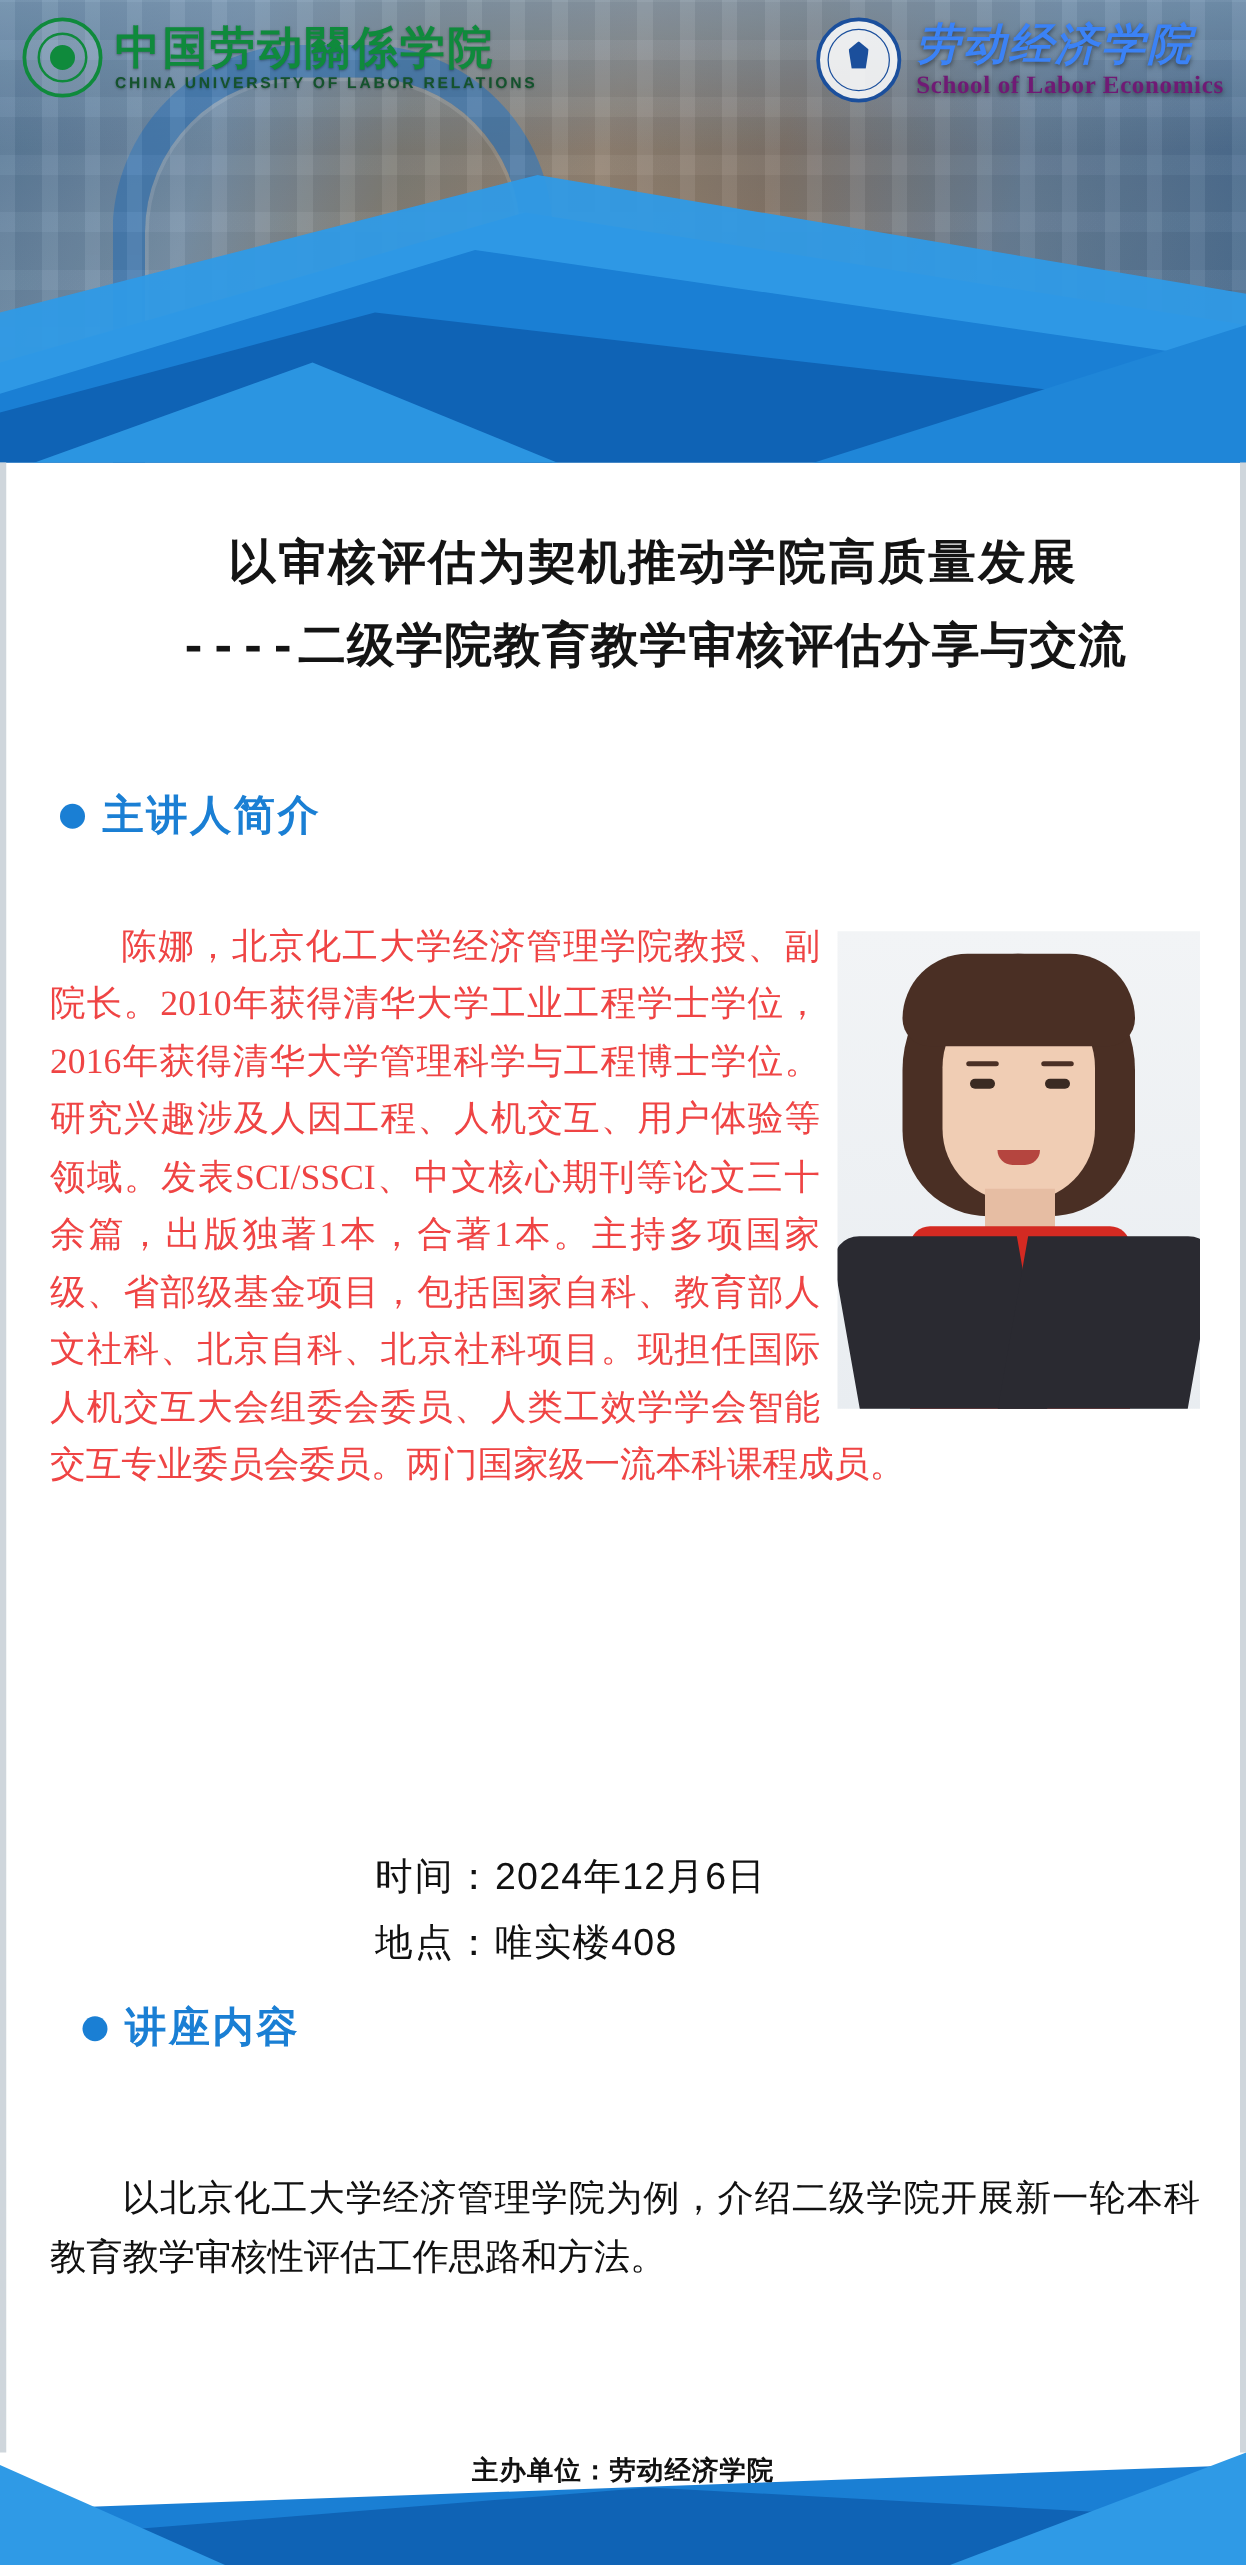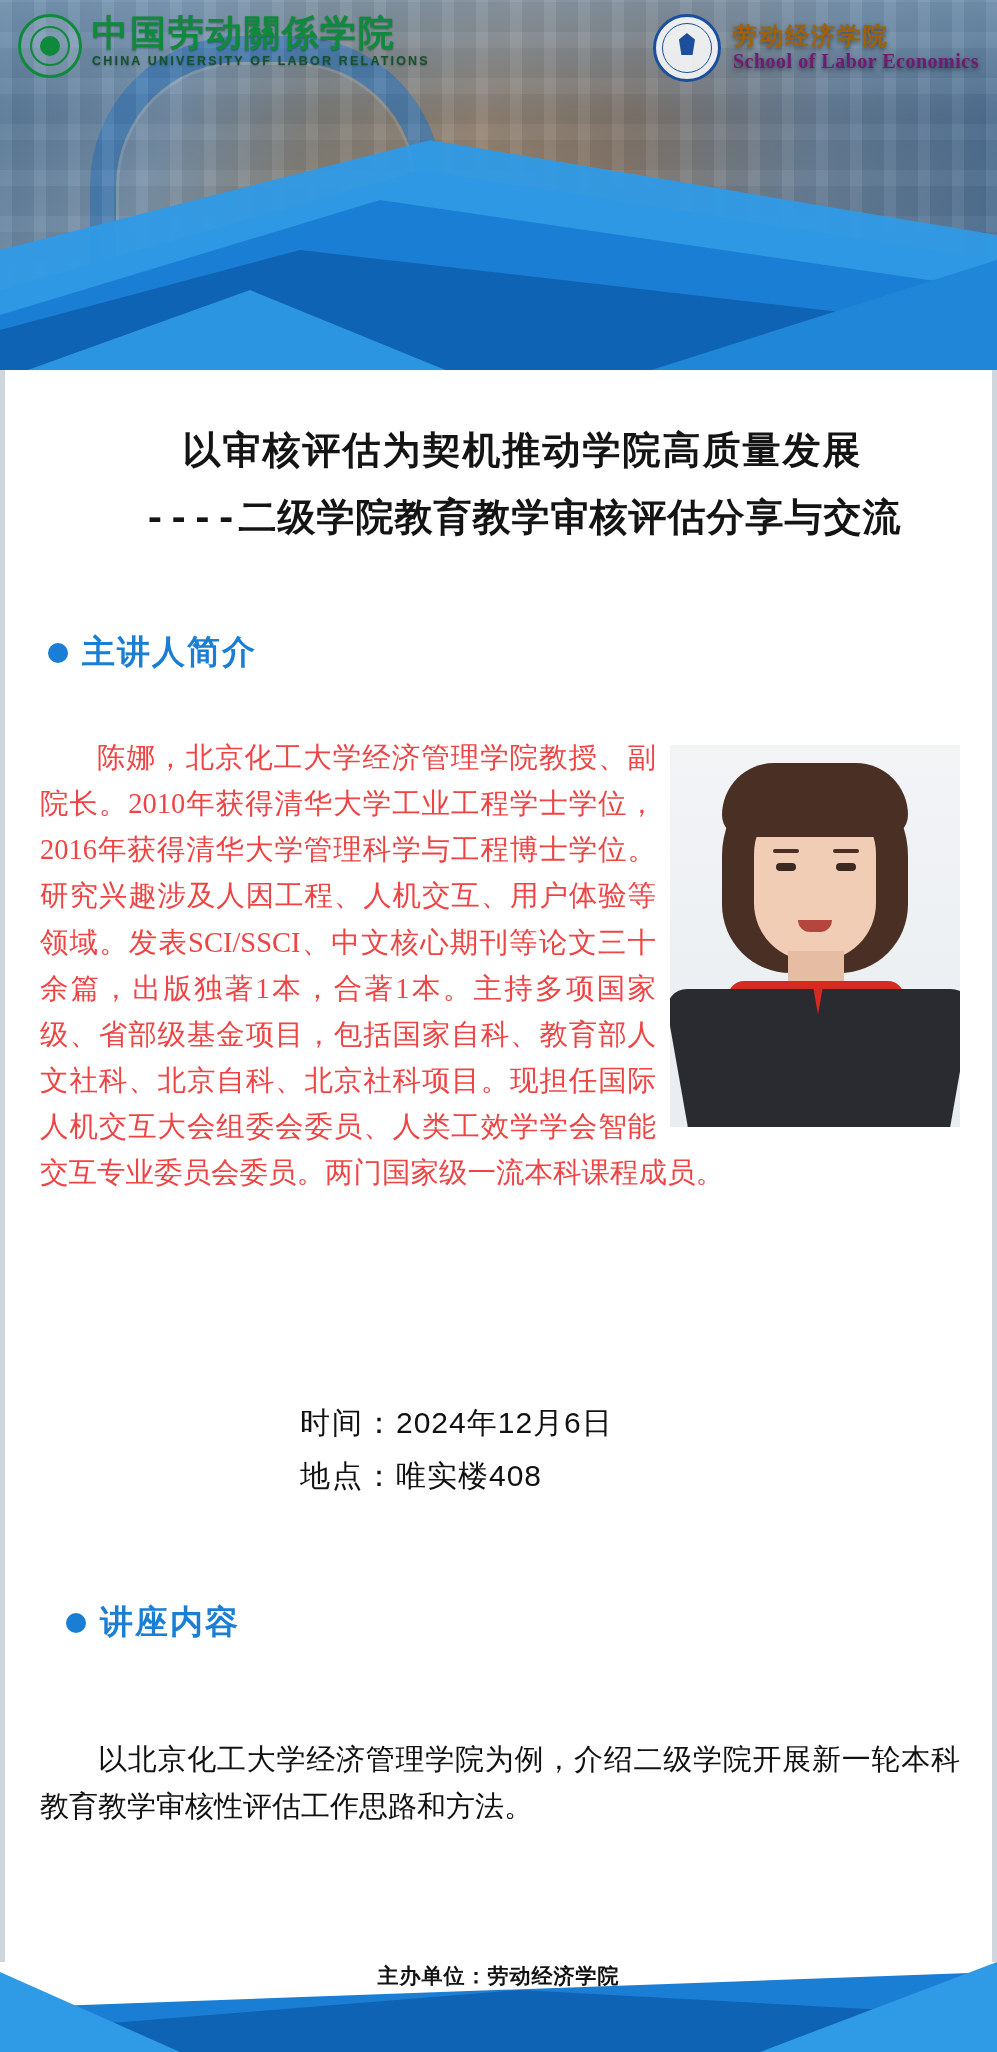--- a/index.html
+++ b/index.html
@@ -72,21 +72,21 @@
     height: 240px;
     bottom: -10px;
   }
   .ribbon svg { display:block; width:997px; height:240px; }
 
   .logo-left {
     position: absolute;
     left: 18px;
     top: 14px;
     display: flex;
-    align-items: flex-start;
+    align-items: center;
     gap: 10px;
   }
   .emblem {
     width: 58px; height: 58px;
     border-radius: 50%;
     border: 3px solid #0f8a3c;
     position: relative;
     background: rgba(255,255,255,0.12);
     flex: none;
   }
@@ -145,26 +145,27 @@
     content:"";
     position:absolute;
     left:50%; top:16px;
     width:16px; height:22px;
     margin-left:-8px;
     background:#1b4f9c;
     clip-path: polygon(50% 0%, 100% 30%, 85% 100%, 15% 100%, 0% 30%);
   }
   .logo-right-text .cn {
     font-family: "Liberation Serif", serif;
-    font-size: 24px;
-    font-weight: bold;
-    color: #a16207;
+    font-size: 35px;
+    font-weight: bold;
+    color: #3b82f6;
     letter-spacing: 2px;
     line-height: 1.15;
     text-shadow: 0 2px 4px rgba(0,0,0,0.5);
+    font-style: italic;
   }
   .logo-right-text .en {
     font-family: "Liberation Serif", serif;
     font-size: 20px;
     font-weight: bold;
     color: #701a75;
     letter-spacing: 0.5px;
     text-shadow: 0 2px 4px rgba(0,0,0,0.5);
   }
 
@@ -283,21 +284,21 @@
     line-height: 1.62;
     color: #ef4444;
     text-align: justify;
     text-justify: inter-character;
     text-indent: 2em;
   }
 
   .meta-block {
     position: absolute;
     left: 300px;
-    top: 1397px;
+    top: 1476px;
     font-family: "Liberation Sans", sans-serif;
     font-size: 30px;
     color: #111111;
     line-height: 1.75;
     letter-spacing: 1px;
   }
   .meta-row { white-space: nowrap; }
   .meta-label { letter-spacing: 2px; }
 
   

